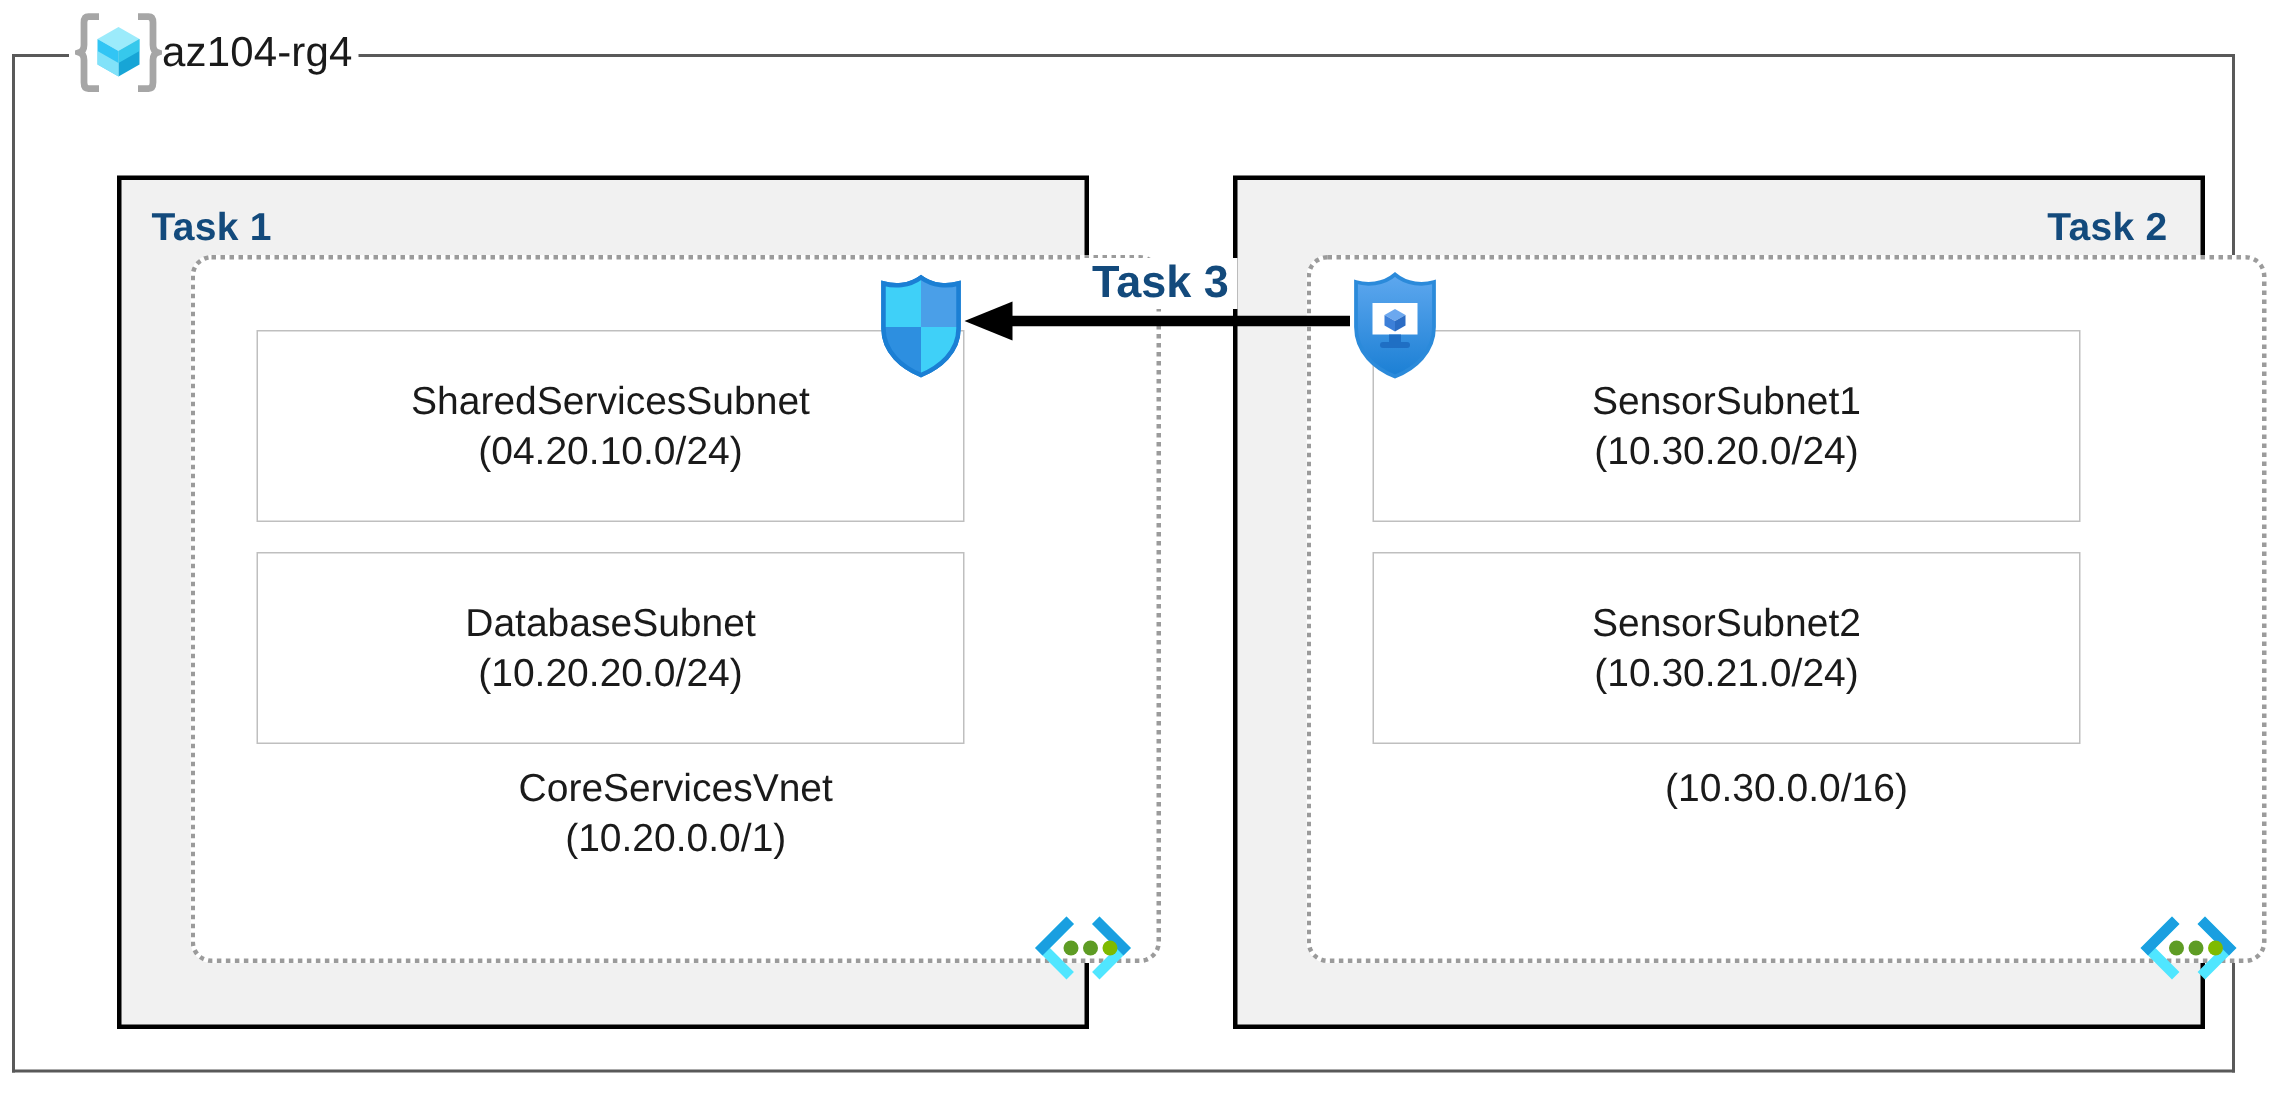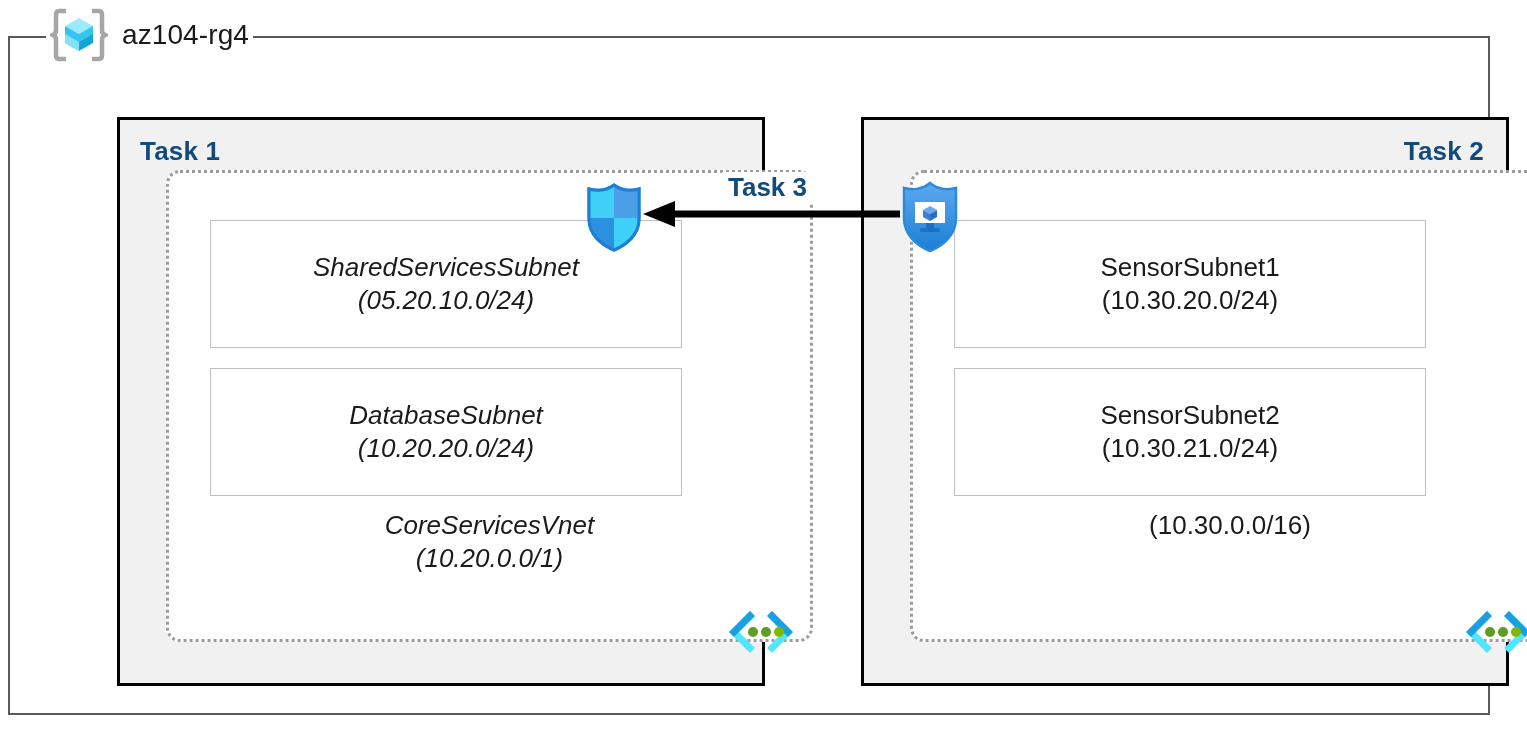--- a/index.html
+++ b/index.html
@@ -61,21 +61,20 @@
     background: #595959;
   }
 
   
   .rg-header {
     position: absolute;
     left: 46px;
     top: 6px;
     display: flex;
     align-items: center;
-    gap: 14px;
     background: #ffffff;
     padding: 0 4px;
   }
   .rg-icon {
     width: 58px;
     height: 58px;
     display: block;
   }
   .rg-title {
     font-size: 28px;
@@ -83,21 +82,20 @@
     letter-spacing: 0.1px;
     white-space: nowrap;
   }
 
   
   .task-box {
     position: absolute;
     background: #f1f1f1;
     border: 3px solid #000000;
     box-sizing: border-box;
-    margin-left: 39px;
   }
   #task-box-1 { left: 78px;  top: 117px; width: 648px; height: 569px; }
   #task-box-2 { left: 822px; top: 117px; width: 648px; height: 569px; padding-left: 32px; }
 
   .task-label {
     position: absolute;
     top: 16px;
     font-size: 26px;
     font-weight: bold;
     color: #134a7c;
@@ -108,21 +106,21 @@
   #task-box-2 .task-label { right: 22px; }
 
   
   .vnet-box {
     position: absolute;
     background: #ffffff;
     border: 3px dotted #9b9b9b;
     border-radius: 14px;
     box-sizing: border-box;
   }
-  #vnet-box-1 { left: 46px; top: 50px; width: 647px; height: 472px; font-style: italic; }
+  #vnet-box-1 { left: 46px; top: 50px; width: 647px; height: 472px; }
   #vnet-box-2 { left: 46px; top: 50px; width: 640px; height: 472px; }
 
   
   .subnet-box {
     position: absolute;
     background: #ffffff;
     border: 1px solid #bfbfbf;
     box-sizing: border-box;
     display: flex;
     flex-direction: column;
@@ -188,21 +186,21 @@
     top: 0;
     width: 1527px;
     height: 730px;
     pointer-events: none;
     z-index: 4;
   }
   .task3-label {
     position: absolute;
     left: 722px;
     top: 172px;
-    font-size: 26px;
+    font-size: 30px;
     font-weight: bold;
     color: #134a7c;
     background: #ffffff;
     padding: 0 6px;
     white-space: nowrap;
     z-index: 6;
   }
 </style>
 </head>
 <body>
@@ -230,21 +228,21 @@
     <span class="rg-title">az104-rg4</span>
   </div>
 
   <div class="task-box" id="task-box-1">
     <div class="task-label">Task 1</div>
 
     <div class="vnet-box" id="vnet-box-1">
 
       <div class="subnet-box sub-a">
         <span class="subnet-name">SharedServicesSubnet</span>
-        <span class="subnet-cidr">(05.20.10.0/24)</span>
+        <span class="subnet-cidr">(04.20.10.0/24)</span>
       </div>
 
       <div class="subnet-box sub-b">
         <span class="subnet-name">DatabaseSubnet</span>
         <span class="subnet-cidr">(10.20.20.0/24)</span>
       </div>
 
       <div class="vnet-caption">
         <span class="vnet-name">CoreServicesVnet</span>
         <span class="vnet-cidr">(10.20.0.0/1)</span>

